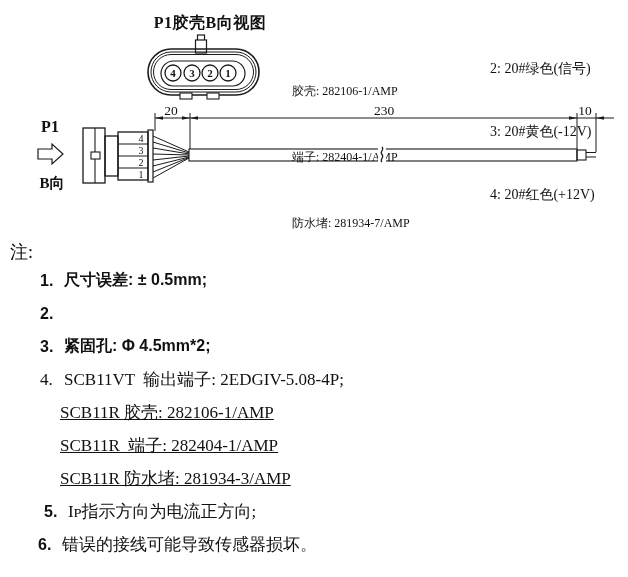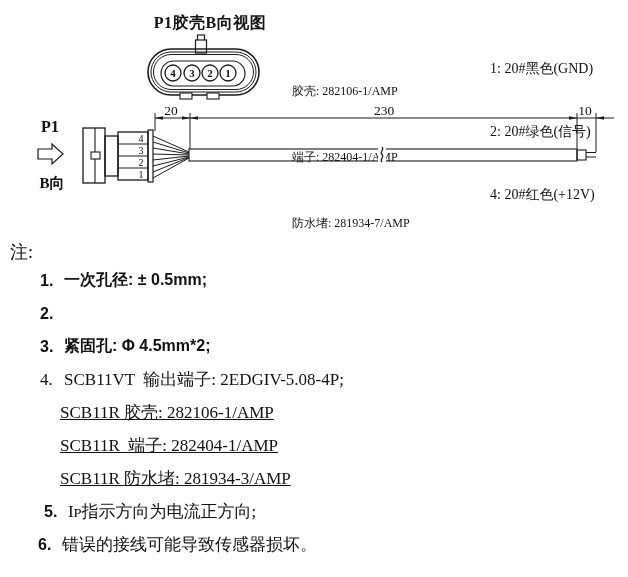--- a/index.html
+++ b/index.html
@@ -69,22 +69,22 @@
     </g>
   </svg>
 
   <div class="abs parts-block">
     <div>胶壳: 282106-1/AMP</div>
     <div>端子: 282404-1/AMP</div>
     <div>防水堵: 281934-7/AMP</div>
   </div>
 
   <div class="abs wire-block">
-    <div>1: 20#黑色(GND)</div>
     <div>2: 20#绿色(信号)</div>
+    <div>3: 20#黄色(-12V)</div>
     <div>4: 20#红色(+12V)</div>
   </div>
 
   <svg class="abs" style="left:0;top:96px;" width="628" height="104" viewBox="0 0 628 104">
 
     <text x="50" y="36" text-anchor="middle" font-size="16" font-weight="700">P1</text>
     <polygon class="fillw" stroke-width="1.2" points="38,53 52,53 52,48 63,58 52,68 52,63 38,63"></polygon>
     <text x="52" y="92" text-anchor="middle" font-size="15" font-weight="700">B向</text>
 
     <g>
@@ -140,21 +140,21 @@
       <text class="dim-text" x="171" y="19" text-anchor="middle">20</text>
       <text class="dim-text" x="384" y="19" text-anchor="middle">230</text>
       <text class="dim-text" x="585" y="19" text-anchor="middle">10</text>
     </g>
   </svg>
 
   <div class="abs notes">
     <div class="notes-heading">注:</div>
     <div class="note-line f-hei ind-num">
       <span class="note-num">1.</span>
-      <span>一次孔径: ± 0.5mm;</span>
+      <span>尺寸误差: ± 0.5mm;</span>
     </div>
     <div class="note-line f-hei ind-num">
       <span class="note-num">2.</span>
     </div>
     <div class="note-line f-hei ind-num">
       <span class="note-num">3.</span>
       <span>紧固孔: Φ 4.5mm*2;</span>
     </div>
     <div class="note-line f-song ind-num">
       <span class="note-num">4.</span>

